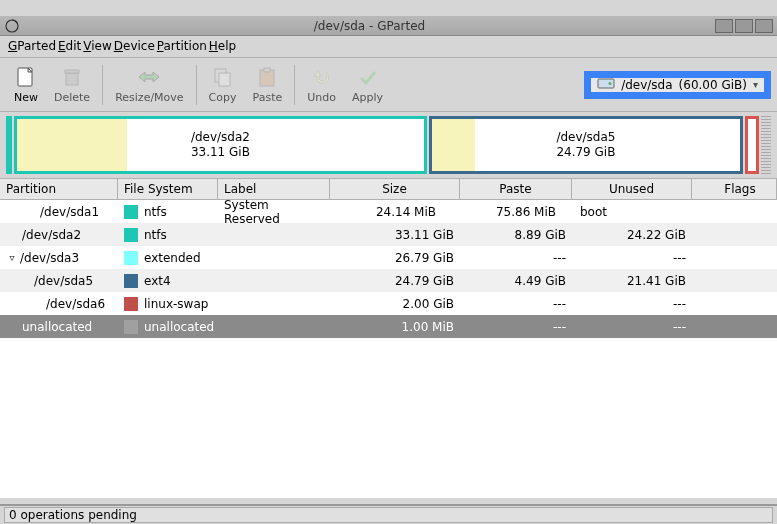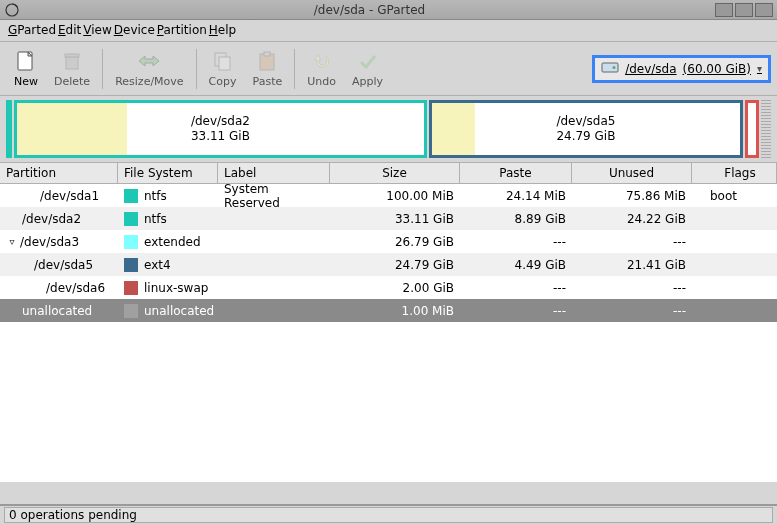--- a/index.html
+++ b/index.html
@@ -1,35 +1,35 @@
 <!DOCTYPE html>
 <html><head>
 <meta charset="utf-8">
 <style>
 * { box-sizing: border-box; margin: 0; padding: 0; }
 body { font-family: "DejaVu Sans", Arial, sans-serif; font-size: 12px; background: #d6d6d6; width: 777px; height: 524px; overflow: hidden; color: #000; }
 
-.titlebar { height: 20px; background: linear-gradient(#b8b8b8, #a8a8a8); display: flex; align-items: center; padding: 0 4px; border-bottom: 1px solid #888; }
+.titlebar { height: 20px; background: linear-gradient(#b8b8b8, #a8a8a8); display: flex; align-items: center; padding: 0 4px; border-bottom: 1px solid #888; margin-top: 16px; }
 .titlebar .app-icon { width: 16px; height: 16px; margin-right: 4px; display: flex; align-items: center; justify-content: center; }
 .titlebar .title { flex: 1; text-align: center; font-size: 12px; color: #333; }
 .titlebar .winbtns { display: flex; gap: 2px; }
 .titlebar .winbtn { width: 18px; height: 14px; background: #999; border: 1px solid #666; }
 
 .menubar { height: 22px; background: #d6d6d6; display: flex; align-items: center; padding: 0 8px; gap: 2px; border-bottom: 1px solid #b0b0b0; }
 .mi { border-bottom: 1px solid transparent; }
 .mi u { text-decoration: underline; }
 
 .toolbar { height: 54px; background: #d6d6d6; display: flex; align-items: center; padding: 2px 6px; border-bottom: 1px solid #b0b0b0; }
 .tbtn { display: flex; flex-direction: column; align-items: center; justify-content: center; padding: 2px 8px; font-size: 11px; color: #555; gap: 2px; }
 .tbtn.enabled { color: #000; text-align: right; }
 .tbtn .ticon { width: 24px; height: 24px; display: flex; align-items: center; justify-content: center; opacity: 0.4; }
 .tbtn.enabled .ticon { opacity: 1; }
 .tsep { width: 1px; height: 40px; background: #b0b0b0; margin: 0 4px; }
 .toolbar .spacer { flex: 1; }
-.device-dd { height: 28px; background: #e8e8e8; border: 3px solid #3b82f6; display: flex; align-items: center; padding: 0 6px; gap: 6px; font-size: 12px; text-decoration: underline; }
+.device-dd { height: 28px; background: #e8e8e8; border: 7px solid #3b82f6; display: flex; align-items: center; padding: 0 6px; gap: 6px; font-size: 12px; }
 .device-dd .chev { font-size: 10px; color: #555; }
 
 .visual { height: 66px; background: #d6d6d6; padding: 4px 6px; display: flex; align-items: stretch; gap: 2px; }
 .vblock { border: 3px solid; position: relative; display: flex; overflow: hidden; }
 .vblock-outer-green { border-color: #1ec7b3; }
 .vblock-outer-blue { border-color: #3a6a8e; }
 .vblock-outer-red { border-color: #d9534f; }
 .vinner { flex: 1; position: relative; }
 .vused { position: absolute; top: 0; bottom: 0; left: 0; background: #f6f3bb; }
 .vrest { position: absolute; top: 0; bottom: 0; right: 0; background: #fff; }
@@ -216,21 +216,20 @@
 <div class="rows" id="rows-container">
     <div class="row">
       <div class="cell col-part" style="padding-left: 40px;">
         <span>/dev/sda1</span>
       </div>
       <div class="cell col-fs">
         <span class="fsswatch c-ntfs"></span>
         <span>ntfs</span>
       </div>
       <div class="cell col-label">System Reserved</div>
-      <div class="cell col-size r">100.00 MiB</div>
       <div class="cell col-used r">24.14 MiB</div>
       <div class="cell col-unused r">75.86 MiB</div>
       <div class="cell col-flags">boot</div>
     </div>
     <div class="row alt">
       <div class="cell col-part" style="padding-left: 22px;">
         <span>/dev/sda2</span>
       </div>
       <div class="cell col-fs">
         <span class="fsswatch c-ntfs"></span>

